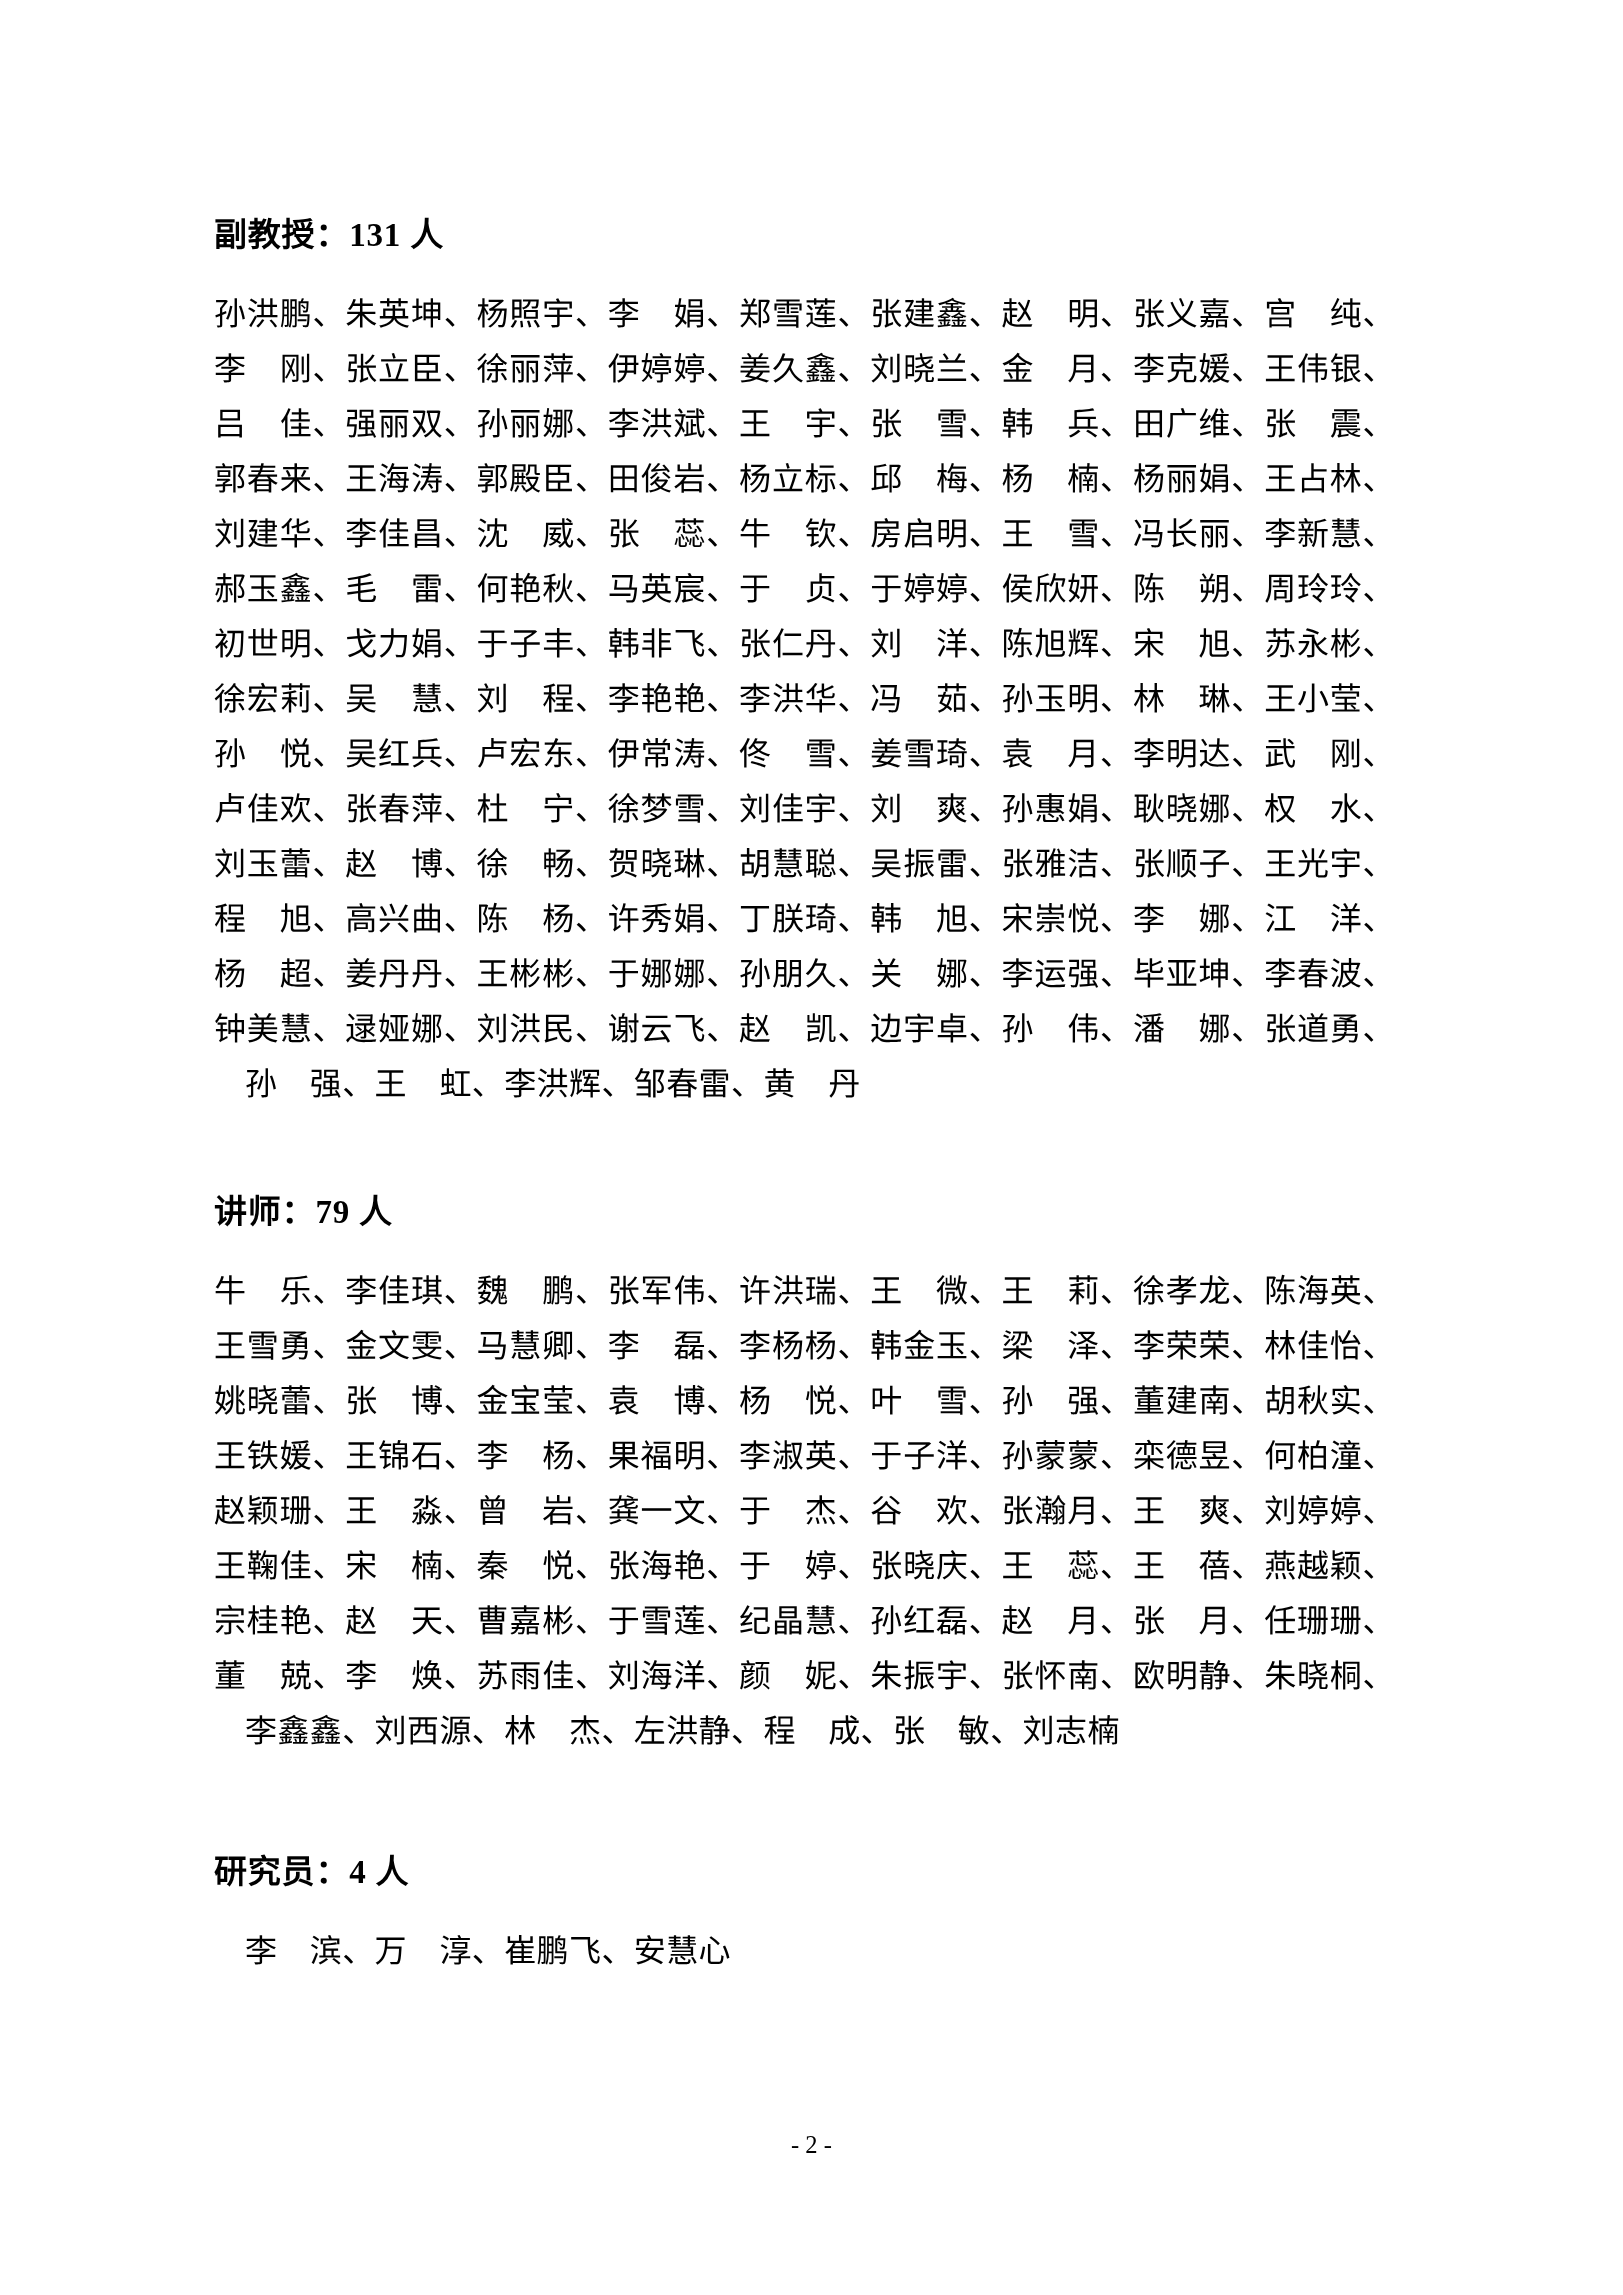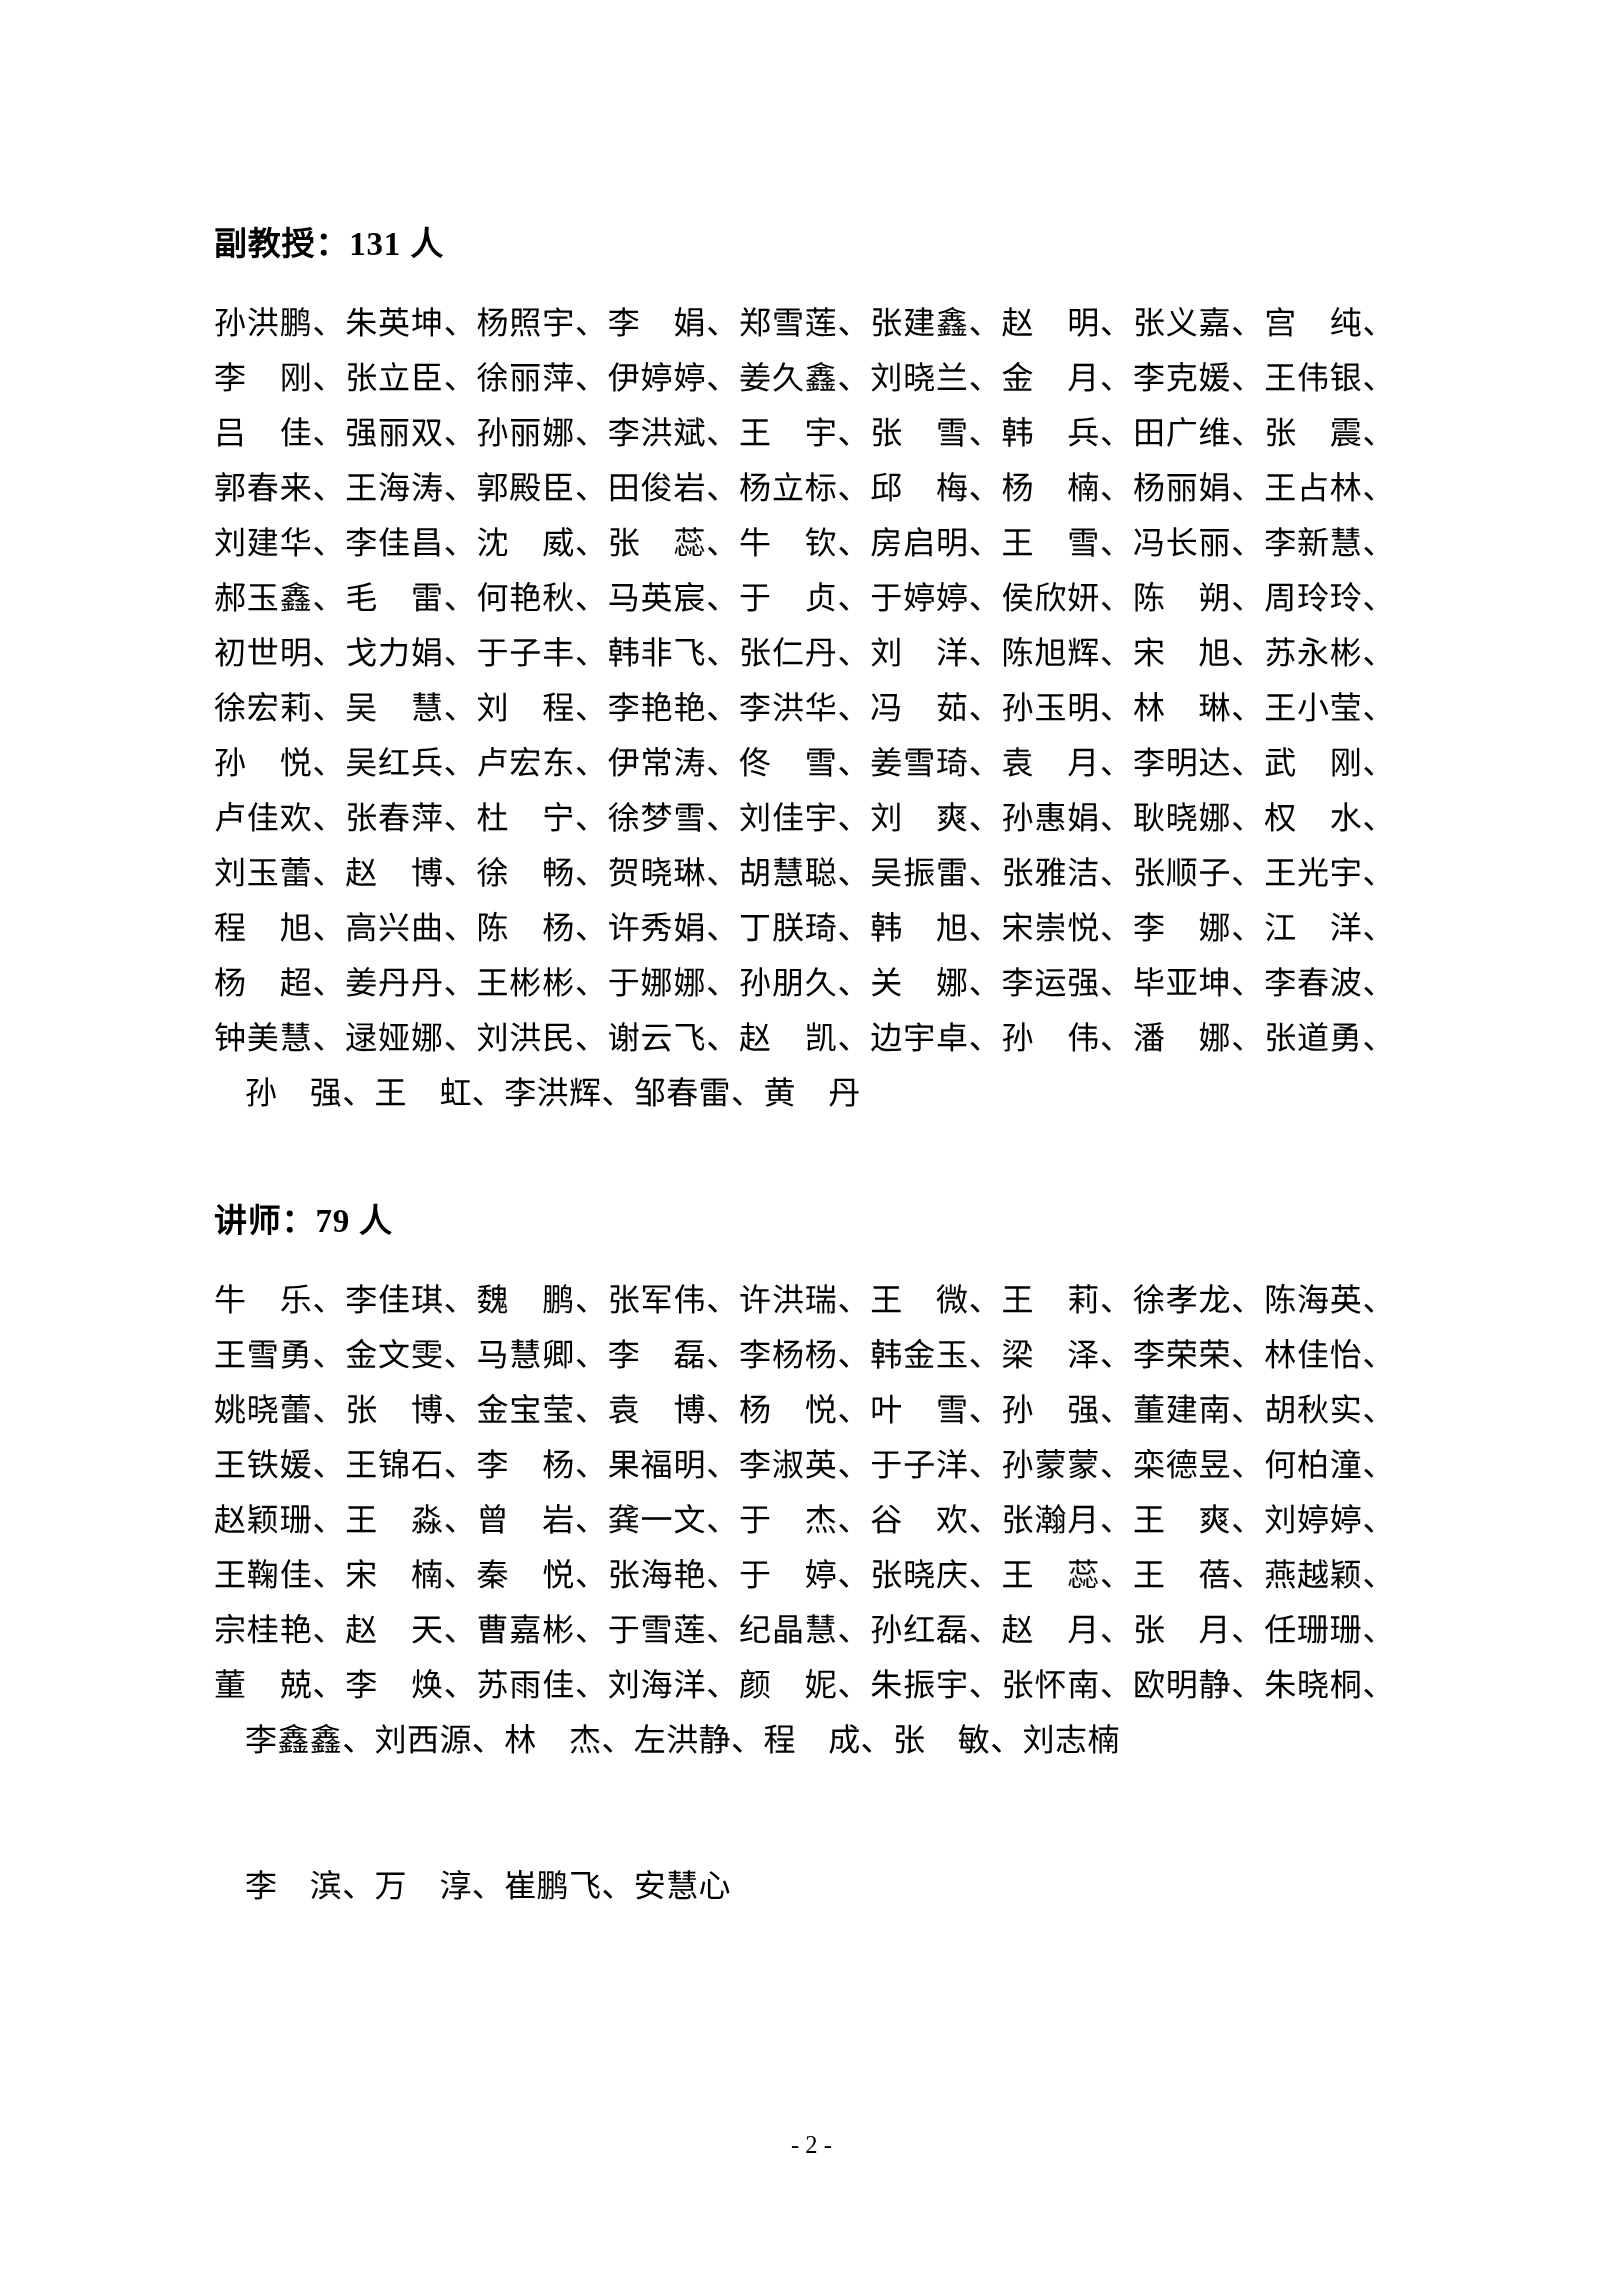--- a/index.html
+++ b/index.html
@@ -27,21 +27,21 @@
   .doc-section + .doc-section {
     margin-top: 78px;
   }
   .doc-section.extra-gap {
     margin-top: 91px;
   }
   .section-heading {
     font-size: 33px;
     line-height: 44px;
     font-weight: bold;
-    margin: 12px 0 30px 0;
+    margin: 3px 0 30px 0;
     letter-spacing: 0.8px;
     text-align: left;
   }
   .name-line {
     font-size: 32px;
     line-height: 55px;
     text-align: justify;
     text-align-last: justify;
     text-justify: inter-character;
     white-space: nowrap;
@@ -94,19 +94,20 @@
     <div class="name-line">姚晓蕾、张　博、金宝莹、袁　博、杨　悦、叶　雪、孙　强、董建南、胡秋实、</div>
     <div class="name-line">王铁媛、王锦石、李　杨、果福明、李淑英、于子洋、孙蒙蒙、栾德昱、何柏潼、</div>
     <div class="name-line">赵颖珊、王　淼、曾　岩、龚一文、于　杰、谷　欢、张瀚月、王　爽、刘婷婷、</div>
     <div class="name-line">王鞠佳、宋　楠、秦　悦、张海艳、于　婷、张晓庆、王　蕊、王　蓓、燕越颖、</div>
     <div class="name-line">宗桂艳、赵　天、曹嘉彬、于雪莲、纪晶慧、孙红磊、赵　月、张　月、任珊珊、</div>
     <div class="name-line">董　兢、李　焕、苏雨佳、刘海洋、颜　妮、朱振宇、张怀南、欧明静、朱晓桐、</div>
     <div class="name-line last-line">李鑫鑫、刘西源、林　杰、左洪静、程　成、张　敏、刘志楠</div>
   </section>
 
   <section class="doc-section extra-gap">
+    <h2 class="section-heading">研究员：4 人</h2>
     <div class="name-line last-line">李　滨、万　淳、崔鹏飞、安慧心</div>
   </section>
 
 </div>
 
 <div class="page-footer">- 2 -</div>
 
 
 </body></html>

